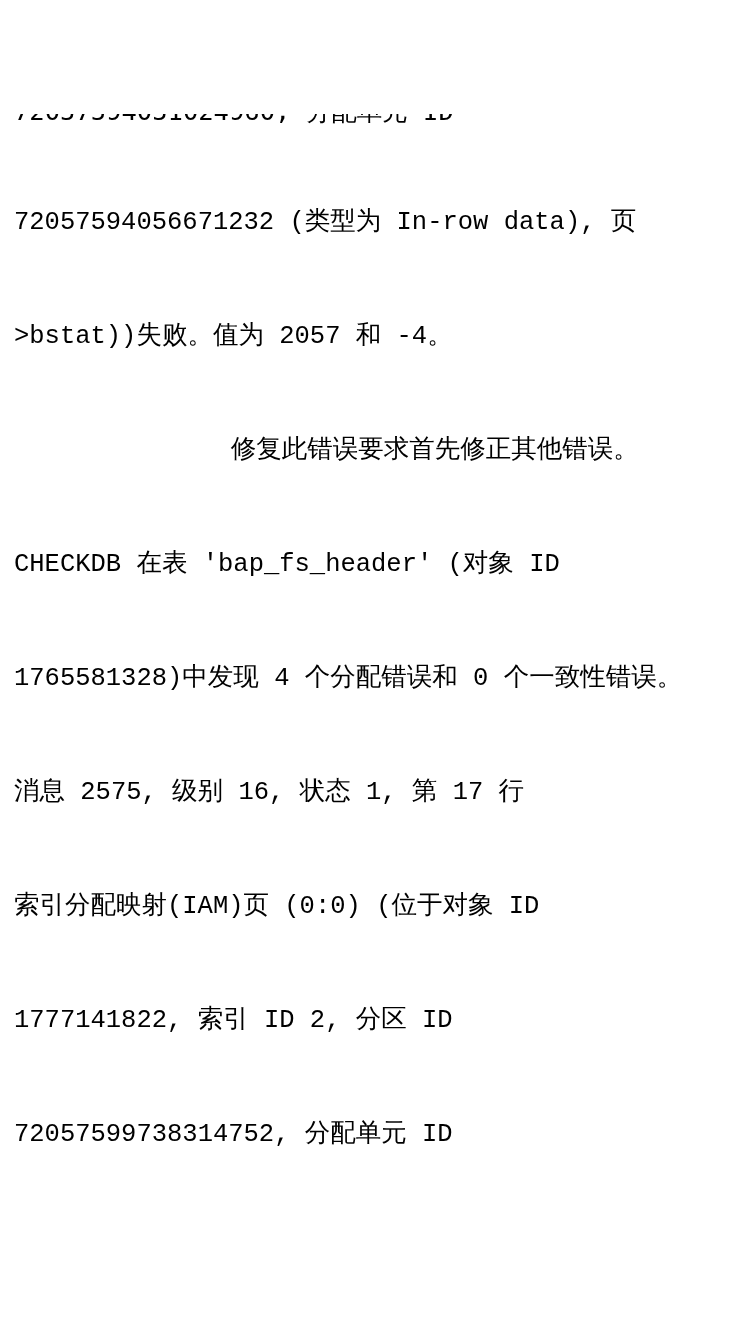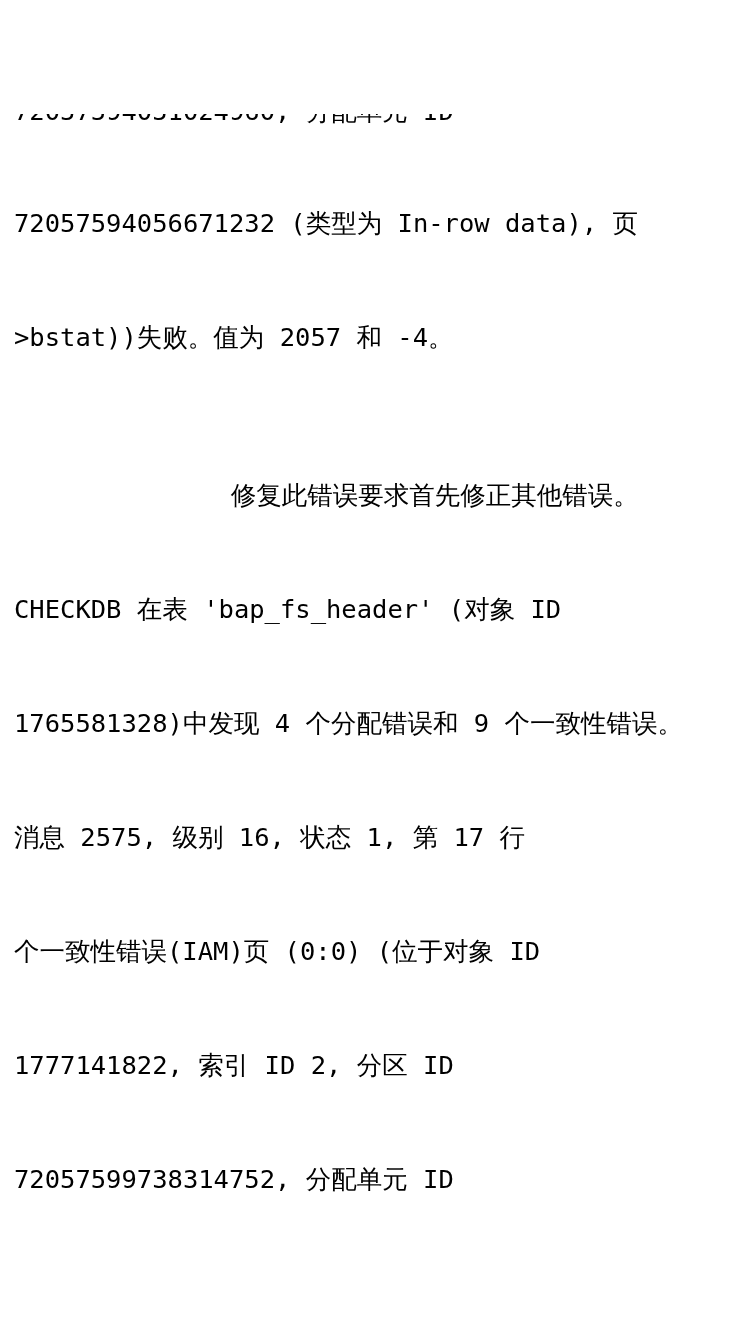--- a/index.html
+++ b/index.html
@@ -26,51 +26,51 @@
     line-height: 38px;
     letter-spacing: 0px;
     white-space: pre-wrap;
     word-break: break-all;
     font-family: "DejaVu Sans Mono", "Liberation Mono", monospace;
   }
   .line {
     display: block;
     white-space: pre-wrap;
     word-break: break-all;
+    font-family: Liberation Mono, monospace;
   }
   .clipped-top {
     
     height: 14px;
     overflow: hidden;
     display: block;
   }
   .clipped-top .inner {
     display: block;
     margin-top: -22px;
   }
   .indent {
     display: block;
     text-indent: 8.5em;
-    margin-top: 44px;
   }
 </style>
 </head>
 <body>
 
 <div class="page">
   <div class="log">
 
     <span class="clipped-top"><span class="inner">72057594051024960, 分配单元 ID</span></span>
     <span class="line">72057594056671232 (类型为 In-row data), 页</span>
     <span class="line">&gt;bstat))失败。值为 2057 和 -4。</span>
     <span class="line indent">修复此错误要求首先修正其他错误。</span>
     <span class="line">CHECKDB 在表 'bap_fs_header' (对象 ID</span>
-    <span class="line">1765581328)中发现 4 个分配错误和 9 个一致性错误。</span>
+    <span class="line">1765581328)中发现 4 个分配错误和 0 个一致性错误。</span>
     <span class="line">消息 2575, 级别 16, 状态 1, 第 17 行</span>
-    <span class="line">个一致性错误(IAM)页 (0:0) (位于对象 ID</span>
+    <span class="line">索引分配映射(IAM)页 (0:0) (位于对象 ID</span>
     <span class="line">1777141822, 索引 ID 2, 分区 ID</span>
     <span class="line">72057599738314752, 分配单元 ID</span>
     
     
     
     
     
     
     
     

